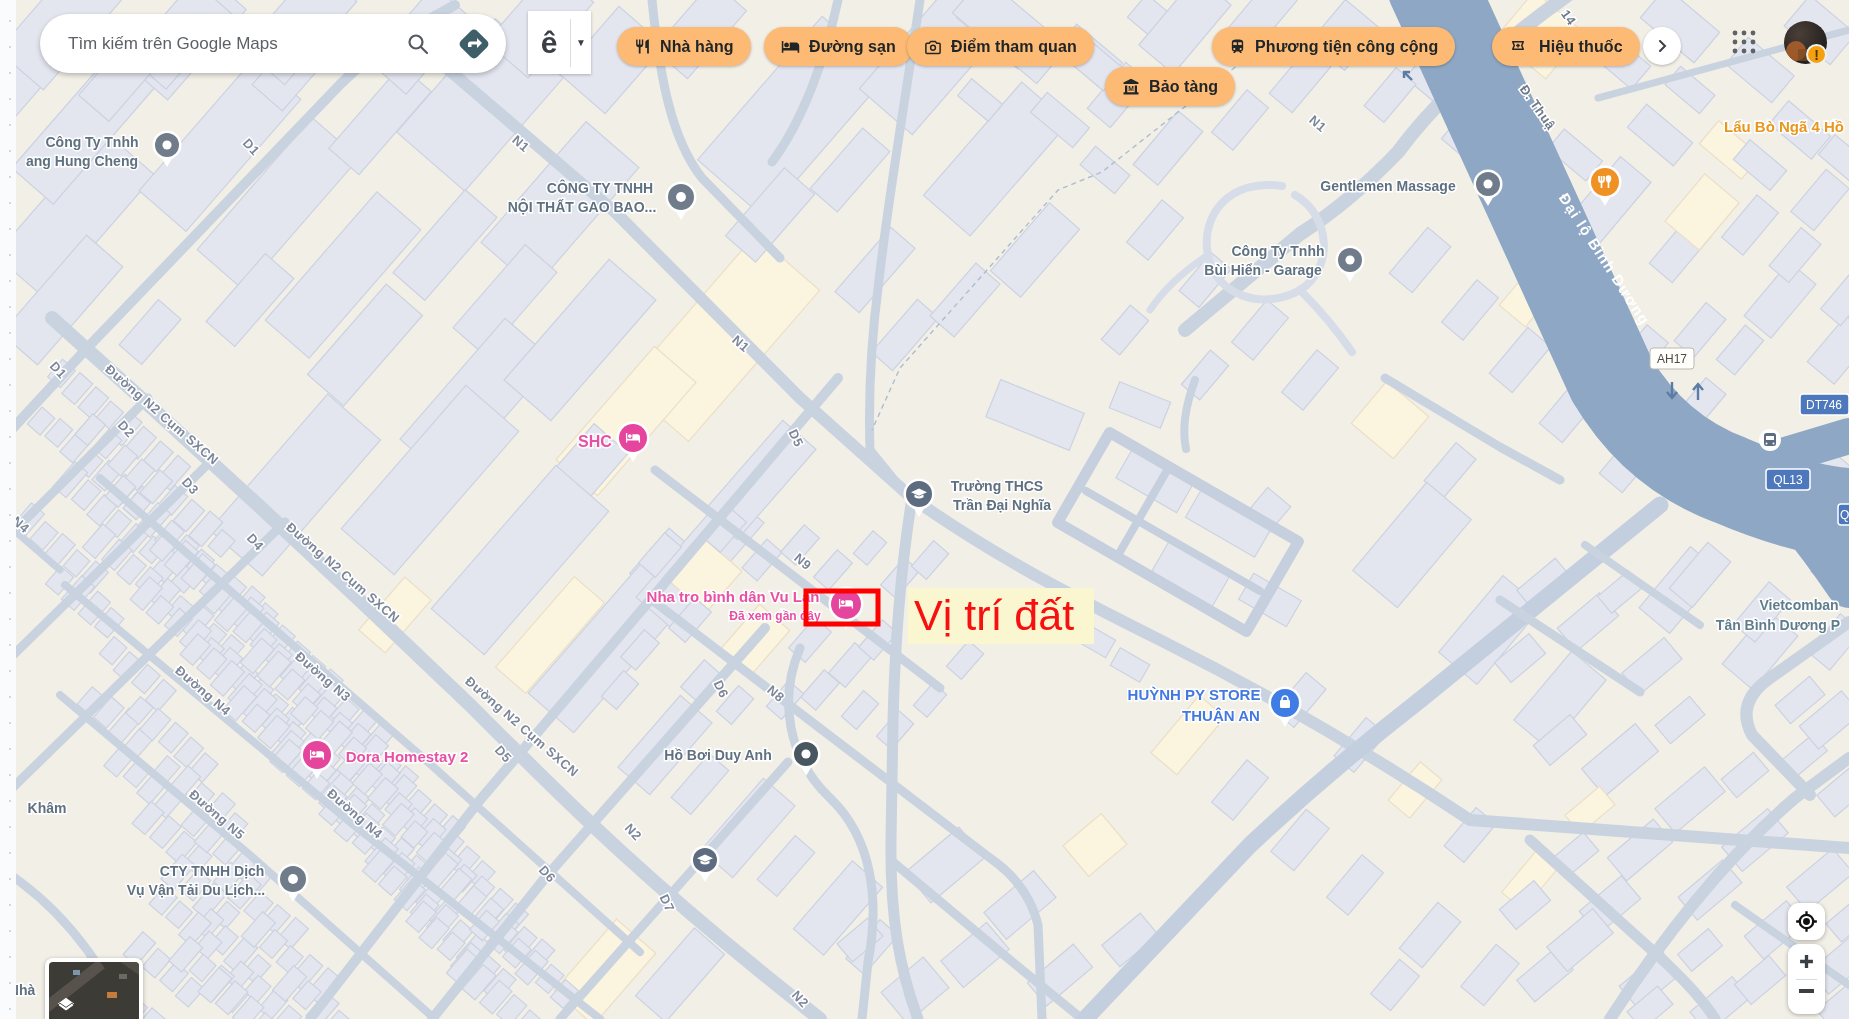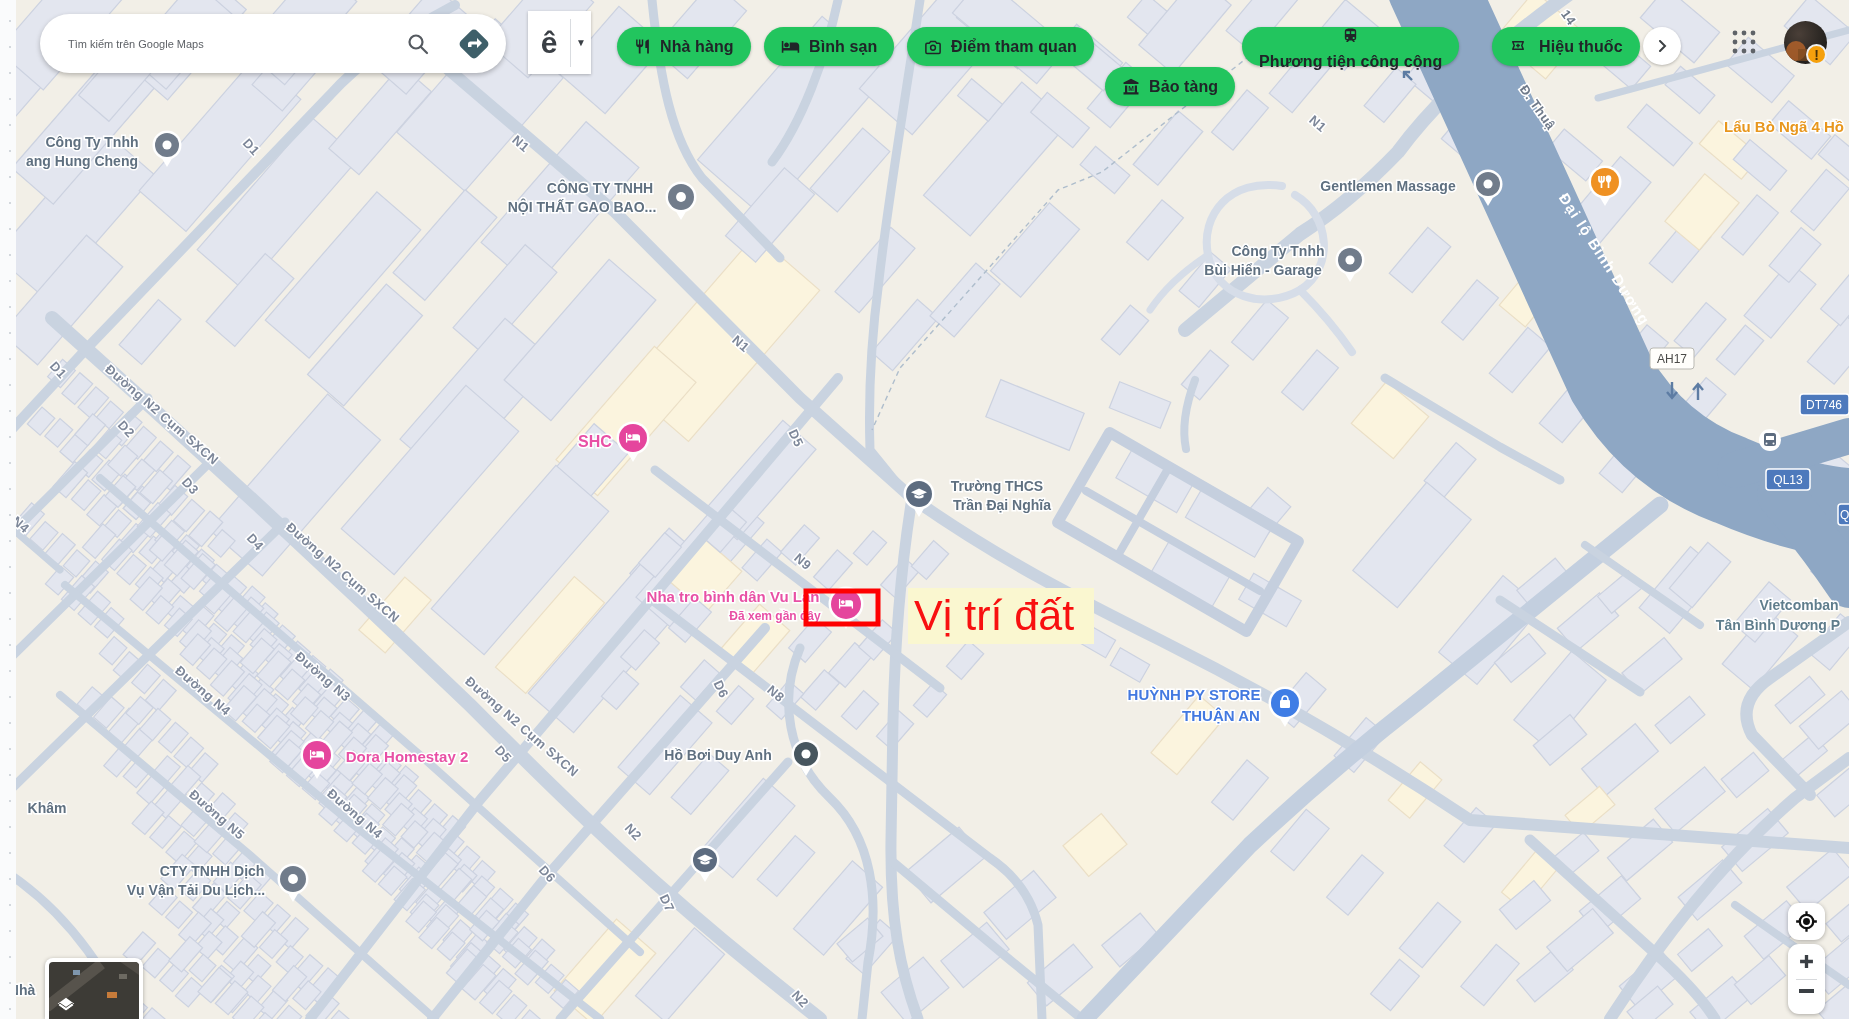--- a/index.html
+++ b/index.html
@@ -1,18 +1,18 @@
 <!DOCTYPE html>
 <html><head><meta charset="utf-8">
 <style>
 * { margin:0; padding:0; box-sizing:border-box; }
 html,body { width:1849px; height:1019px; overflow:hidden; font-family:"Liberation Sans", sans-serif; }
 #stage { position:relative; width:1849px; height:1019px; background:#f2efe7; }
 #mapsvg { position:absolute; left:0; top:0; }
-.chip { position:absolute; top:27px; height:39px; background:#22c55e; border-radius:20px;
+.chip { position:absolute; top:27px; height:39px; background:#fdba74; border-radius:20px;
   box-shadow:0 1px 3px rgba(0,0,0,.25); display:flex; align-items:center; gap:9px;
   padding:0 17px; font-size:16px; color:#202528; white-space:nowrap; font-weight:bold; letter-spacing:0.1px;}
 .chip svg { flex:0 0 auto; }
 </style></head>
 <body>
 <div id="stage">
 <div id="mapsvg">
 <svg width="1849" height="1019" viewBox="0 0 1849 1019" font-family="Liberation Sans, sans-serif">
 <rect width="1849" height="1019" fill="#f2efe7"></rect>
 
@@ -801,21 +801,21 @@
 </svg>
 </div>
 
 <div style="position:absolute;left:0;top:0;width:16px;height:1019px;background:#fafbfc;
   background-image:radial-gradient(circle, #d3d8dd 1px, transparent 1.2px);
   background-size:12px 26px;background-position:4px 8px;"></div>
 
 <div style="position:absolute;left:40px;top:14px;width:466px;height:59px;background:#fff;border-radius:30px;
   box-shadow:0 2px 5px rgba(0,0,0,.25);display:flex;align-items:center;">
 
-  <div style="margin-left:28px;font-size:11px;color:#5d6166;flex:1;">Tìm kiếm trên Google Maps</div>
+  <div style="margin-left:28px;font-size:17px;color:#5d6166;flex:1;">Tìm kiếm trên Google Maps</div>
 
   <svg width="24" height="24" viewBox="0 0 24 24" style="margin-right:24px;">
     <circle cx="10" cy="10" r="6.5" fill="none" stroke="#555a60" stroke-width="2.2"></circle>
     <path d="M 15,15 L 21,21" stroke="#555a60" stroke-width="2.2" stroke-linecap="round"></path>
   </svg>
 
   <svg width="40" height="40" viewBox="0 0 40 40" style="margin-right:12px;">
     <rect x="8.5" y="8.5" width="23" height="23" rx="4.5" fill="#3e5f69" transform="rotate(45 20 20)"></rect>
     <path d="M 14,23 L 14,20 Q 14,17.5 16.5,17.5 L 23,17.5 L 23,14 L 28,19 L 23,24 L 23,20.5 L 17.5,20.5 L 17.5,23 Z" fill="#fff"></path>
   </svg>
@@ -832,40 +832,40 @@
   <svg width="17" height="17" viewBox="0 0 24 24" fill="#202528">
         <path d="M11 9H9V2H7v7H5V2H3v7c0 2.12 1.66 3.84 3.75 3.97V22h2.5v-9.03C11.34 12.84 13 11.12 13 9V2h-2v7zm5-3v8h2.5v8H21V2c-2.76 0-5 2.24-5 4z"></path>
       </svg>
   <span>Nhà hàng</span>
     </div>
 
 <div class="chip" style="left:764px;">
   <svg width="19" height="19" viewBox="0 0 24 24" fill="#202528">
         <path d="M7 13c1.66 0 3-1.34 3-3S8.66 7 7 7s-3 1.34-3 3 1.34 3 3 3zm12-6h-8v7H3V5H1v15h2v-3h18v3h2v-9c0-2.21-1.79-4-4-4z"></path>
       </svg>
-  <span>Bình sạn</span>
+  <span>Đường sạn</span>
     </div>
 
 <div class="chip" style="left:907px;justify-content:center;">
   <svg width="18" height="18" viewBox="0 0 24 24" fill="none" stroke="#202528" stroke-width="2">
         <circle cx="12" cy="13" r="3.2"></circle>
         <path d="M4 7 h3 l2-2.5 h6 L17 7 h3 a1.5 1.5 0 0 1 1.5 1.5 V19 a1.5 1.5 0 0 1-1.5 1.5 H4 A1.5 1.5 0 0 1 2.5 19 V8.5 A1.5 1.5 0 0 1 4 7 Z"></path>
       </svg>
   <span>Điểm tham quan</span>
     </div>
 
 <div class="chip" style="left:1105px;margin-top:40px;">
   <svg width="18" height="18" viewBox="0 0 24 24" fill="#202528">
         <path d="M12 1 2 6v2h20V6L12 1zM4 10v9H2v3h20v-3h-2v-9h-3v9H7v-9H4z"></path>
         <text x="12" y="17" font-size="9" text-anchor="middle" fill="#202528" stroke="none" font-weight="bold">M</text>
       </svg>
   <span>Bảo tàng</span>
     </div>
 
-<div class="chip" style="left:1242px;flex-direction:column;">
+<div class="chip" style="left:1212px;">
   <svg width="17" height="17" viewBox="0 0 24 24" fill="#202528">
         <path d="M12 2C8 2 4 2.5 4 6v9.5C4 17.43 5.57 19 7.5 19L6 20.5v.5h2.23l2-2H14l2 2H18v-.5L16.5 19c1.93 0 3.5-1.57 3.5-3.5V6c0-3.5-4-4-8-4zM7.5 17c-.83 0-1.5-.67-1.5-1.5S6.67 14 7.5 14s1.5.67 1.5 1.5S8.33 17 7.5 17zm3.5-7H6V6h5v4zm2 0V6h5v4h-5zm3.5 7c-.83 0-1.5-.67-1.5-1.5s.67-1.5 1.5-1.5 1.5.67 1.5 1.5-.67 1.5-1.5 1.5z"></path>
       </svg>
   <span>Phương tiện công cộng</span>
     </div>
 
 <div class="chip" style="left:1492px;gap:12px;">
   <svg width="18" height="18" viewBox="0 0 24 24" fill="none" stroke="#202528" stroke-width="2">
         <path d="M5 5 h14 l-2 5 l2 5 H5 l2-5 Z" stroke-linejoin="round"></path>
         <path d="M12 7.5 v5 M9.5 10 h5"></path>

